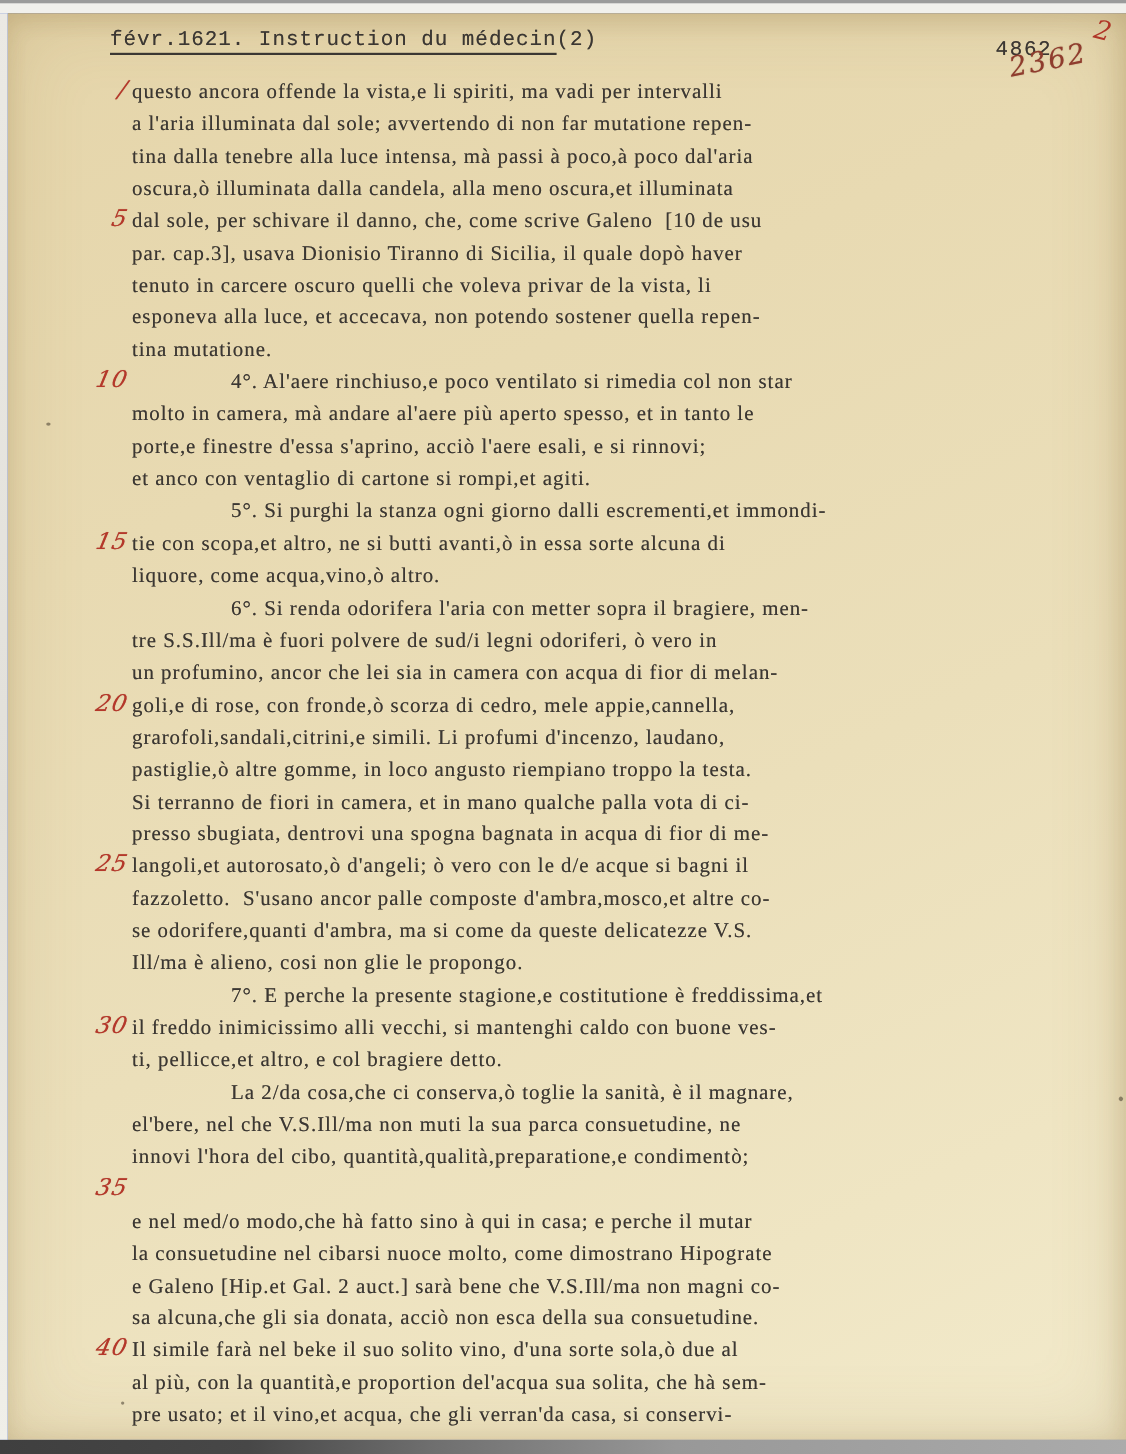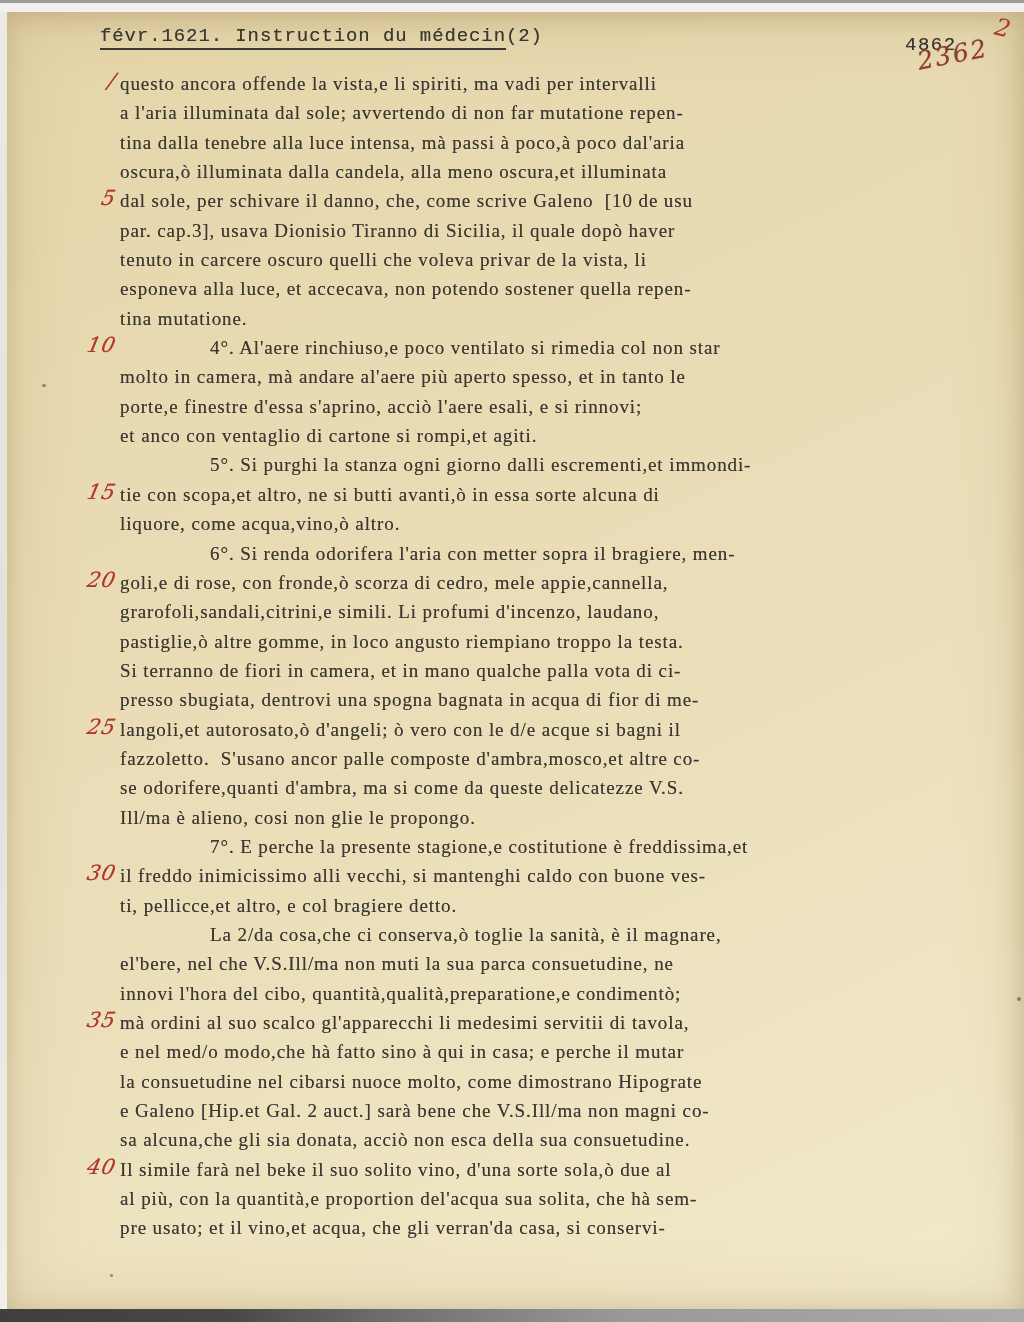--- a/index.html
+++ b/index.html
@@ -179,21 +179,29 @@
   <div class="line">
     
     <span class="line-text">liquore, come acqua,vino,ò altro.</span>
   </div>
 
   <div class="line indent">
     
     <span class="line-text">6°. Si renda odorifera l'aria con metter sopra il bragiere, men-</span>
   </div>
 
-
+  <div class="line">
+    
+    <span class="line-text">tre S.S.Ill/ma è fuori polvere de sud/i legni odoriferi, ò vero in</span>
+  </div>
+
+  <div class="line">
+    
+    <span class="line-text">un profumino, ancor che lei sia in camera con acqua di fior di melan-</span>
+  </div>
 
   <div class="line">
     <span class="margin-num">20</span>
     <span class="line-text">goli,e di rose, con fronde,ò scorza di cedro, mele appie,cannella,</span>
   </div>
 
   <div class="line">
     
     <span class="line-text">grarofoli,sandali,citrini,e simili. Li profumi d'incenzo, laudano,</span>
   </div>
@@ -258,21 +266,20 @@
     <span class="line-text">el'bere, nel che V.S.Ill/ma non muti la sua parca consuetudine, ne</span>
   </div>
 
   <div class="line">
     
     <span class="line-text">innovi l'hora del cibo, quantità,qualità,preparatione,e condimentò;</span>
   </div>
 
   <div class="line">
     <span class="margin-num">35</span>
-    <span class="line-text">mà ordini al suo scalco gl'apparecchi li medesimi servitii di tavola,</span>
   </div>
 
   <div class="line">
     
     <span class="line-text">e nel med/o modo,che hà fatto sino à qui in casa; e perche il mutar</span>
   </div>
 
   <div class="line">
     
     <span class="line-text">la consuetudine nel cibarsi nuoce molto, come dimostrano Hipograte</span>

